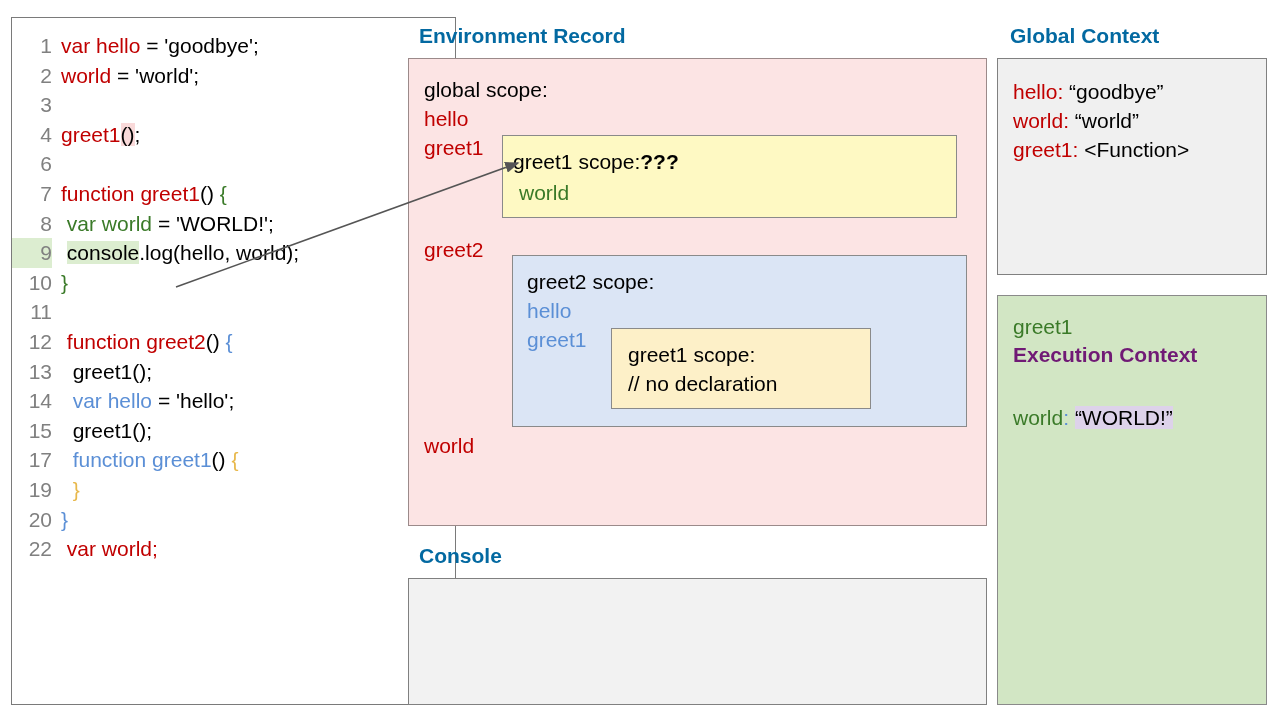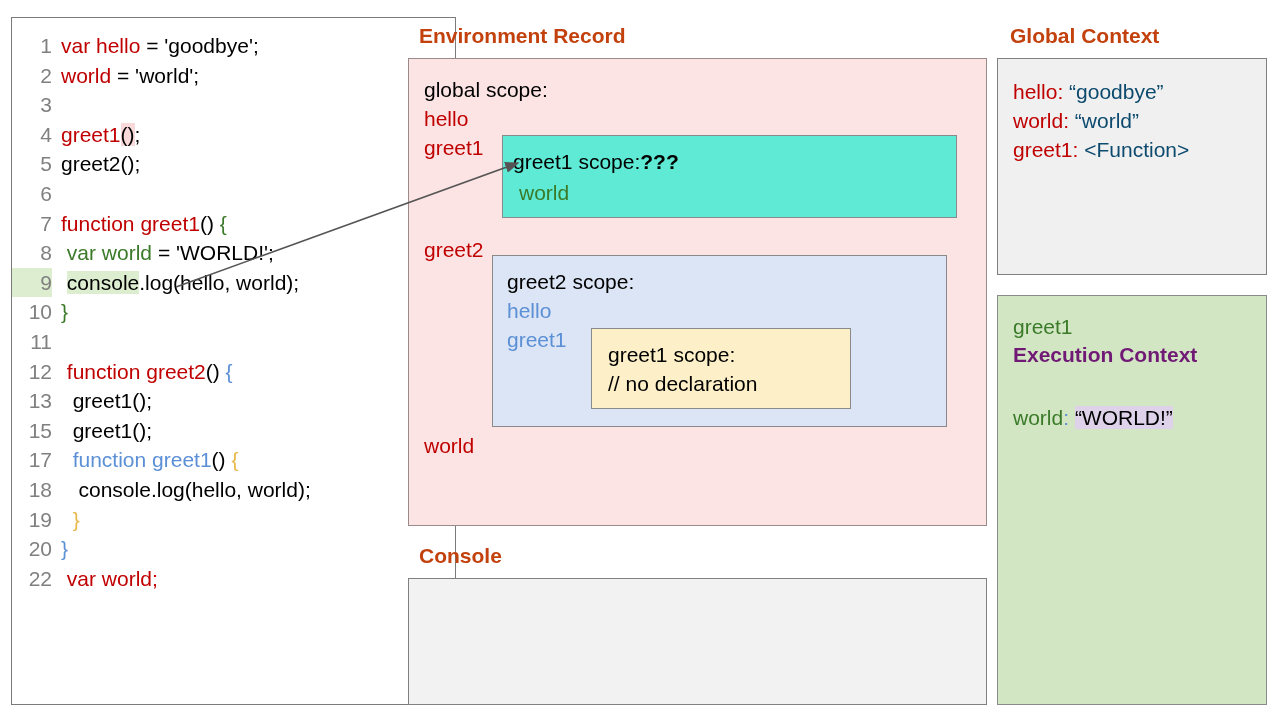--- a/index.html
+++ b/index.html
@@ -23,21 +23,21 @@
   .panel {
     position: absolute;
     box-sizing: border-box;
     border: 1px solid #808080;
   }
 
   .panel-title {
     position: absolute;
     font-size: 21px;
     font-weight: bold;
-    color: #c2410c;
+    color: #0369a1;
     white-space: nowrap;
   }
 
   
   #code-panel {
     left: 11px;
     top: 17px;
     width: 445px;
     height: 688px;
     background: #ffffff;
@@ -118,21 +118,21 @@
   #env-greet2 { left: 15px;  top: 179px; }
   #env-world  { left: 15px;  top: 375px; }
 
   
   #greet1-scope-box {
     position: absolute;
     left: 93px;
     top: 76px;
     width: 455px;
     height: 83px;
-    background: #5eead4;
+    background: #fef9c3;
     border: 1px solid #8a8a8a;
     box-sizing: border-box;
   }
 
   #greet1-scope-head {
     position: absolute;
     left: 10px;
     top: 14px;
     font-size: 21px;
     color: #000000;
@@ -149,21 +149,21 @@
     left: 16px;
     top: 45px;
     font-size: 21px;
     color: #3a7a28;
     white-space: nowrap;
   }
 
   
   #greet2-scope-box {
     position: absolute;
-    left: 83px;
+    left: 103px;
     top: 196px;
     width: 455px;
     height: 172px;
     background: #dbe5f5;
     border: 1px solid #8a8a8a;
     box-sizing: border-box;
   }
 
   #greet2-scope-head {
     position: absolute;
@@ -233,21 +233,21 @@
   }
 
   .gc-row {
     position: absolute;
     left: 15px;
     font-size: 21px;
     white-space: nowrap;
   }
 
   .gc-key { color: #c00000; }
-  .gc-val { color: #0c4a6e; }
+  .gc-val { color: #000000; }
 
   #gc-row-0 { top: 21px; }
   #gc-row-1 { top: 50px; text-align: right; }
   #gc-row-2 { top: 79px; }
 
   
   #ec-panel {
     left: 997px;
     top: 295px;
     width: 270px;
@@ -301,32 +301,31 @@
 <body>
 
 <div id="stage">
 
   <div class="panel" id="code-panel">
     <div id="code-lines">
         <div class="code-line"><span class="ln">1</span><span class="code-body"><span class="tok-red">var hello</span><span class="tok-black"> = 'goodbye';</span></span></div>
         <div class="code-line"><span class="ln">2</span><span class="code-body"><span class="tok-red">world</span><span class="tok-black"> = 'world';</span></span></div>
         <div class="code-line"><span class="ln">3</span><span class="code-body"></span></div>
         <div class="code-line"><span class="ln">4</span><span class="code-body"><span class="tok-red">greet1</span><span class="tok-black hl-pink">()</span><span class="tok-black">;</span></span></div>
-        <div class="code-line"><span class="ln">5</span><span class="code-body"><span class="tok-black">greet2();</span></span></div>
         <div class="code-line"><span class="ln">6</span><span class="code-body"></span></div>
         <div class="code-line"><span class="ln">7</span><span class="code-body"><span class="tok-red">function greet1</span><span class="tok-black">() </span><span class="tok-green">{</span></span></div>
         <div class="code-line"><span class="ln">8</span><span class="code-body"><span class="tok-black"> </span><span class="tok-green">var world</span><span class="tok-black"> = 'WORLD!';</span></span></div>
         <div class="code-line line-hl"><span class="ln">9</span><span class="code-body"><span class="tok-black"> </span><span class="tok-black hl-green">console</span><span class="tok-black">.log(hello, world);</span></span></div>
         <div class="code-line"><span class="ln">10</span><span class="code-body"><span class="tok-green">}</span></span></div>
         <div class="code-line"><span class="ln">11</span><span class="code-body"></span></div>
         <div class="code-line"><span class="ln">12</span><span class="code-body"><span class="tok-black"> </span><span class="tok-red">function greet2</span><span class="tok-black">() </span><span class="tok-blue">{</span></span></div>
         <div class="code-line"><span class="ln">13</span><span class="code-body"><span class="tok-black">  greet1();</span></span></div>
+        <div class="code-line"><span class="ln">14</span><span class="code-body"><span class="tok-black">  </span><span class="tok-blue">var hello</span><span class="tok-black"> = 'hello';</span></span></div>
         <div class="code-line"><span class="ln">15</span><span class="code-body"><span class="tok-black">  greet1();</span></span></div>
         <div class="code-line"><span class="ln">17</span><span class="code-body"><span class="tok-black">  </span><span class="tok-blue">function greet1</span><span class="tok-black">() </span><span class="tok-orange">{</span></span></div>
-        <div class="code-line"><span class="ln">18</span><span class="code-body"><span class="tok-black">   console.log(hello, world);</span></span></div>
         <div class="code-line"><span class="ln">19</span><span class="code-body"><span class="tok-black">  </span><span class="tok-orange">}</span></span></div>
         <div class="code-line"><span class="ln">20</span><span class="code-body"><span class="tok-blue">}</span></span></div>
         <div class="code-line"><span class="ln">22</span><span class="code-body"><span class="tok-black"> </span><span class="tok-red">var world;</span></span></div>
       </div>
   </div>
 
   <div class="panel-title" id="env-title">Environment Record</div>
 
   <div class="panel" id="env-panel">
 

